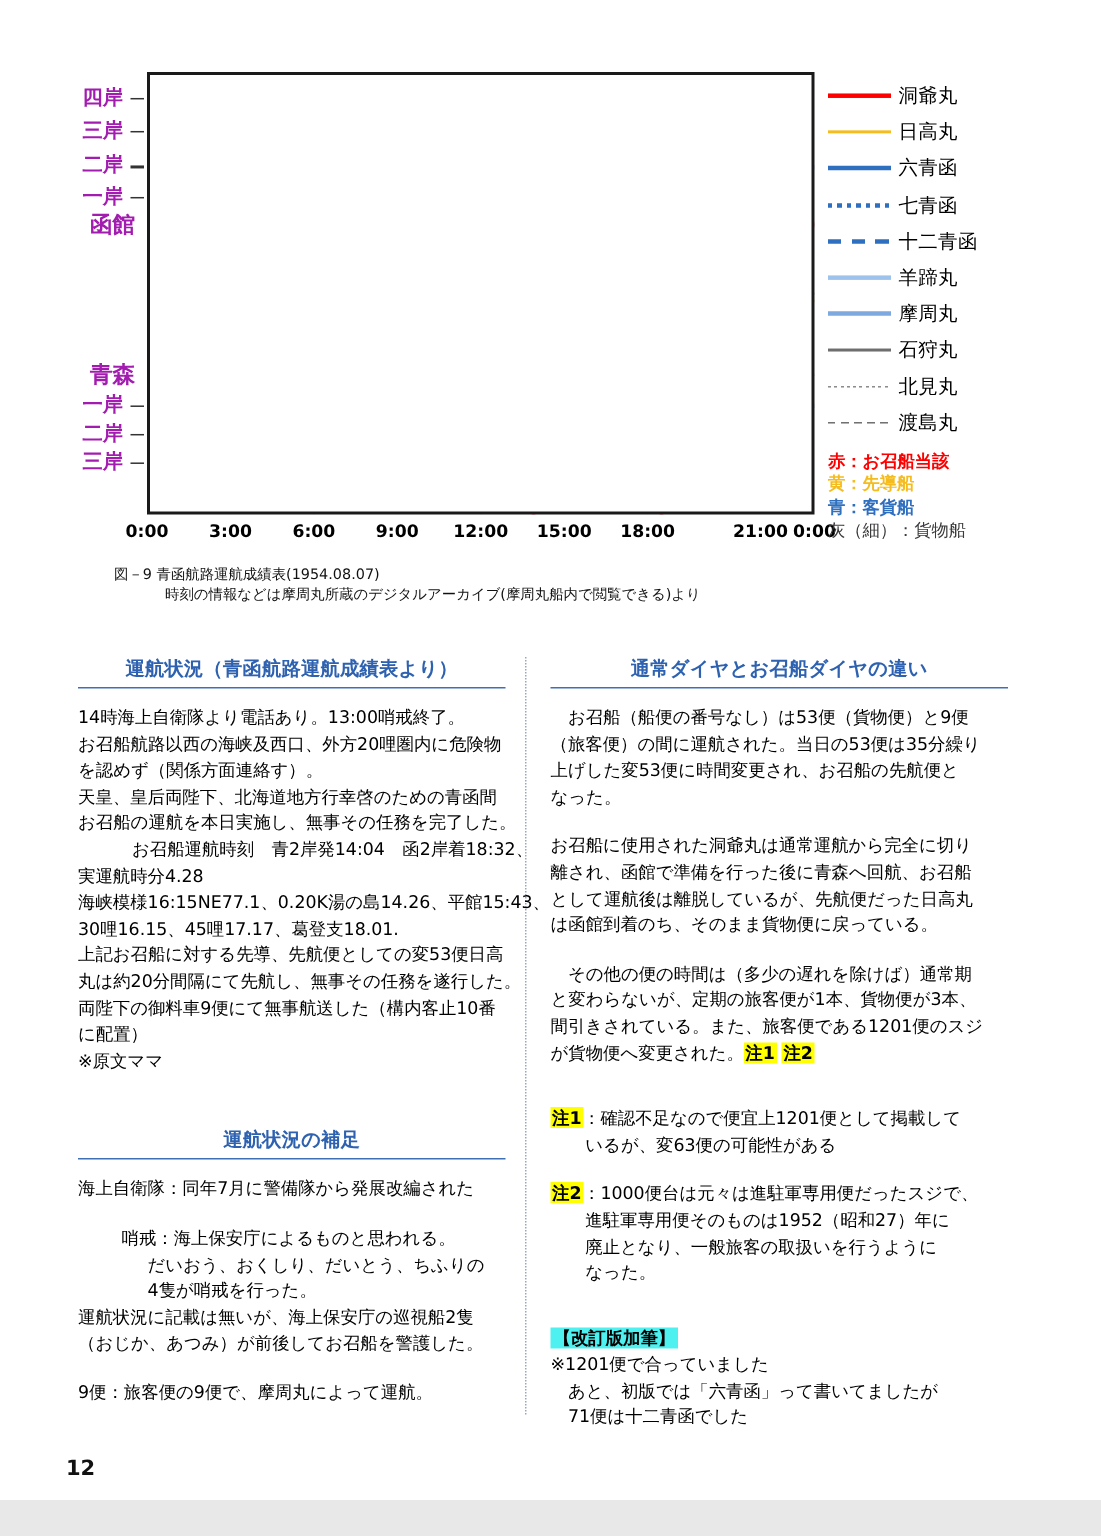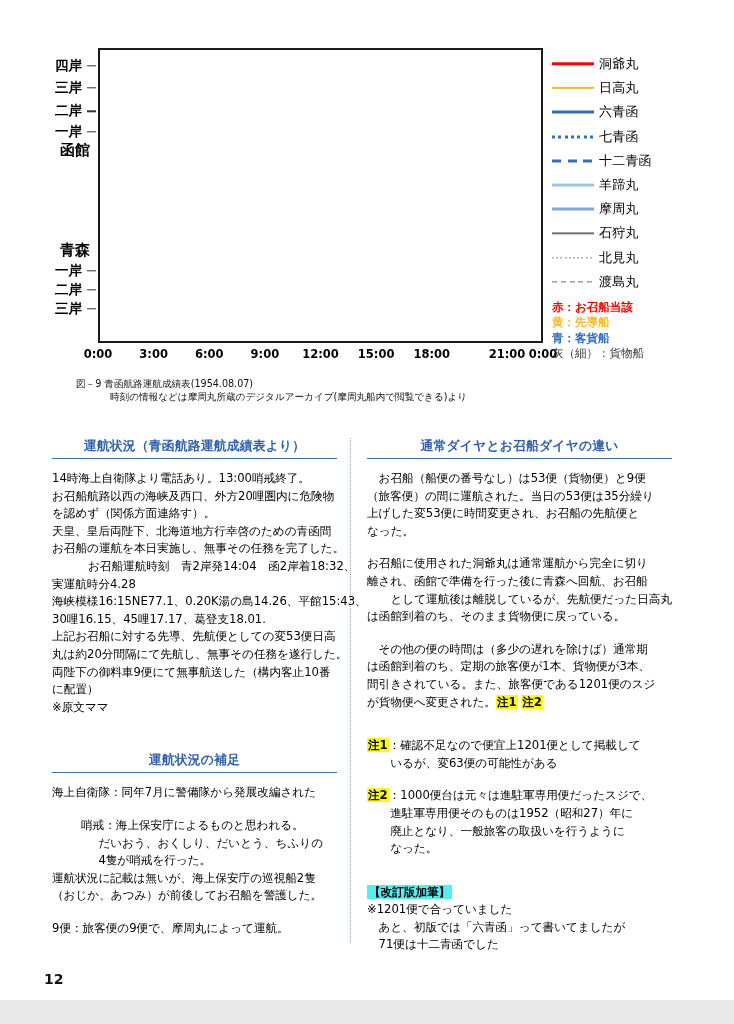--- a/index.html
+++ b/index.html
@@ -14,21 +14,21 @@
   .page{position:absolute;left:0;top:0;width:734px;height:1024px;background:#fff;}
 
   
   .figure{position:absolute;left:0;top:26px;width:734px;height:380px;}
   .plot-wrap{position:absolute;left:98px;top:22px;width:445px;height:295px;}
   .plot-frame{position:absolute;left:0;top:0;width:100%;height:100%;
               border:2.5px solid #1a1a1a;box-sizing:border-box;background:#fff;}
   .plot-svg{position:absolute;left:0;top:0;}
 
   .ylabels{position:absolute;left:0;top:22px;width:96px;height:295px;}
-  .ylab{position:absolute;right:10px;font-size:13.5px;color:#000000;
+  .ylab{position:absolute;right:10px;font-size:13.5px;color:#a21caf;
         font-family:"DejaVu Sans",sans-serif;white-space:nowrap;line-height:1;
         transform:translateY(-50%);font-weight:600;}
   .ytick{position:absolute;right:0px;width:9px;height:1.4px;background:#333;transform:translateY(-50%);}
   .ylab.big{font-size:15px;}
 
   .xlabels{position:absolute;left:98px;top:320px;width:445px;height:20px;}
   .xlab{position:absolute;font-size:11.5px;color:#000;transform:translateX(-50%);
         font-family:"DejaVu Sans",sans-serif;font-weight:600;}
 
   
@@ -258,25 +258,25 @@
     <div class="sec-title">通常ダイヤとお召船ダイヤの違い</div>
     <div class="sec-rule"></div>
     <div class="para" id="right-s1">
         <div style="white-space: pre;">　お召船（船便の番号なし）は53便（貨物便）と9便</div>
         <div style="white-space: pre;">（旅客便）の間に運航された。当日の53便は35分繰り</div>
         <div style="white-space: pre;">上げした変53便に時間変更され、お召船の先航便と</div>
         <div style="white-space: pre;">なった。</div>
         <div style="height: 15px;"></div>
         <div style="white-space: pre;">お召船に使用された洞爺丸は通常運航から完全に切り</div>
         <div style="white-space: pre;">離され、函館で準備を行った後に青森へ回航、お召船</div>
-        <div style="white-space: pre; text-align: right;">として運航後は離脱しているが、先航便だった日高丸</div>
+        <div style="white-space: pre;">として運航後は離脱しているが、先航便だった日高丸</div>
         <div style="white-space: pre;">は函館到着のち、そのまま貨物便に戻っている。</div>
         <div style="height: 15px;"></div>
         <div style="white-space: pre;">　その他の便の時間は（多少の遅れを除けば）通常期</div>
-        <div style="white-space: pre;">は函館到着のち、定期の旅客便が1本、貨物便が3本、</div>
+        <div style="white-space: pre;">と変わらないが、定期の旅客便が1本、貨物便が3本、</div>
         <div style="white-space: pre;">間引きされている。また、旅客便である1201便のスジ</div>
         <div style="white-space: pre;">が貨物便へ変更された。<span class="mark-y">注1</span> <span class="mark-y">注2</span></div>
       </div>
 
     <div class="para sec2r" id="right-notes">
         <div style="white-space: pre;"><span class="mark-y">注1</span>：確認不足なので便宜上1201便として掲載して</div>
         <div style="white-space: pre;">　　いるが、変63便の可能性がある</div>
         <div style="height: 15px;"></div>
         <div style="white-space: pre;"><span class="mark-y">注2</span>：1000便台は元々は進駐軍専用便だったスジで、</div>
         <div style="white-space: pre;">　　進駐軍専用便そのものは1952（昭和27）年に</div>

